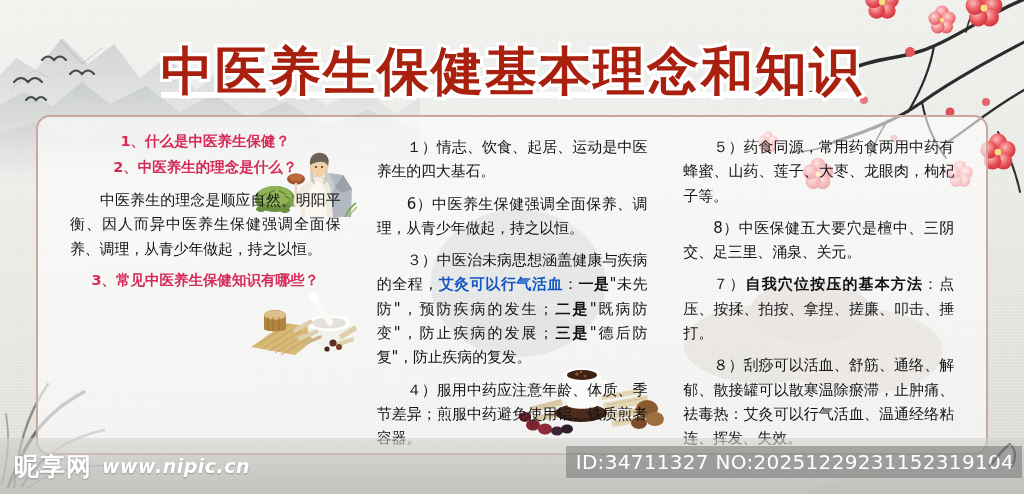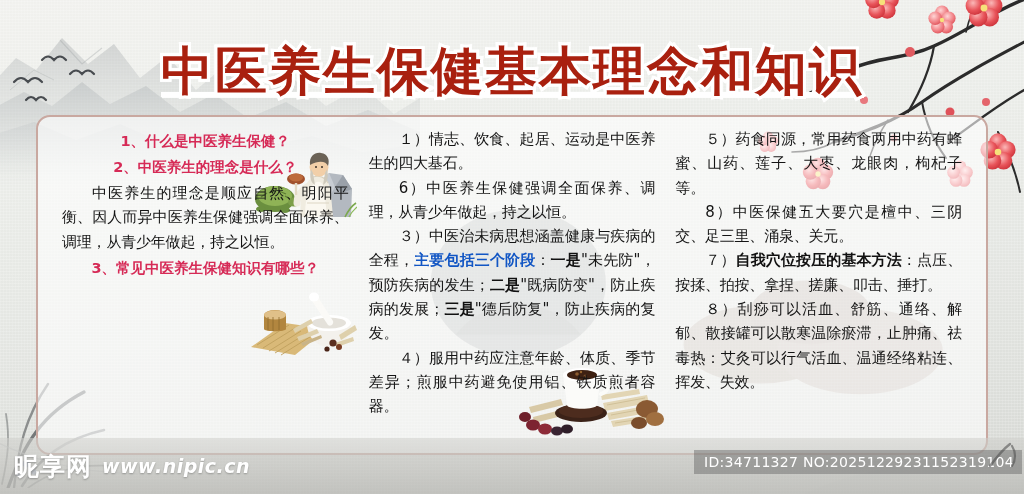--- a/index.html
+++ b/index.html
@@ -139,21 +139,21 @@
     letter-spacing: 0px;
   }
 
   
   .para {
     font-size: 15px;
     line-height: 1.62;
     color: #141414;
     text-align: justify;
     text-justify: inter-ideograph;
-    margin: 0;
+    margin: 8px;
     letter-spacing: -0.2px;
   }
   .para.indent { text-indent: 2em; }
 
   .b-blue { color: #1256c4; font-weight: bold; }
   .b-dark { color: #111; font-weight: bold; }
 
   
   .illus {
     position: absolute;
@@ -212,21 +212,21 @@
     font-style: italic;
     font-weight: bold;
     color: #ffffff;
     letter-spacing: 0.5px;
     text-shadow: 0 1px 2px rgba(0,0,0,0.25);
     font-family: "DejaVu Sans", "Liberation Sans", sans-serif;
   }
   .wm-right {
     background: rgba(90,90,90,0.42);
     color: #ffffff;
-    font-size: 14px;
+    font-size: 20px;
     letter-spacing: 0.3px;
     padding: 4px 8px 4px 10px;
     margin-bottom: 8px;
     white-space: nowrap;
     font-family: "DejaVu Sans", "Liberation Sans", sans-serif;
   }
   .wm-mark {
     position: absolute;
     right: 4px; top: 2px;
     width: 34px; height: 30px;
@@ -520,21 +520,21 @@
         <path d="M80,30 C90,29 92,40 82,43" fill="none" stroke="#fbfbf9" stroke-width="4" stroke-linecap="round"></path>
 
         <circle cx="58" cy="23" r="1.8" fill="#8a5a2e"></circle>
         <circle cx="66" cy="25" r="1.5" fill="#7a4c28"></circle>
         <circle cx="62" cy="21" r="1.2" fill="#96642f"></circle>
       </svg>
 
       <div class="col-inner">
         <p class="para indent">１）情志、饮食、起居、运动是中医养生的四大基石。</p>
         <p class="para indent">6）中医养生保健强调全面保养、调理，从青少年做起，持之以恒。</p>
-        <p class="para indent"><span>３）中医治未病思想涵盖健康与疾病的全程，</span><span class="b-blue">主要包括三个阶段</span><span>：</span><span class="b-dark">一是</span><span>"未先防"，预防疾病的发生；</span><span class="b-dark">二是</span><span>"既病防变"，防止疾病的发展；</span><span class="b-dark">三是</span><span>"德后防复"，防止疾病的复发。</span></p>
+        <p class="para indent"><span>３）中医治未病思想涵盖健康与疾病的全程，</span><span class="b-blue">艾灸可以行气活血</span><span>：</span><span class="b-dark">一是</span><span>"未先防"，预防疾病的发生；</span><span class="b-dark">二是</span><span>"既病防变"，防止疾病的发展；</span><span class="b-dark">三是</span><span>"德后防复"，防止疾病的复发。</span></p>
         <p class="para indent">４）服用中药应注意年龄、体质、季节差异；煎服中药避免使用铝、铁质煎者容器。</p>
       </div>
     </div>
 
     <div class="column">
 
       <svg class="illus-ghost-right" viewBox="0 0 100 100" preserveAspectRatio="none">
         <ellipse cx="30" cy="58" rx="28" ry="22" fill="#9b7a6a"></ellipse>
         <ellipse cx="66" cy="62" rx="30" ry="24" fill="#a8877a"></ellipse>
         <ellipse cx="48" cy="40" rx="22" ry="18" fill="#8d6c5e"></ellipse>

